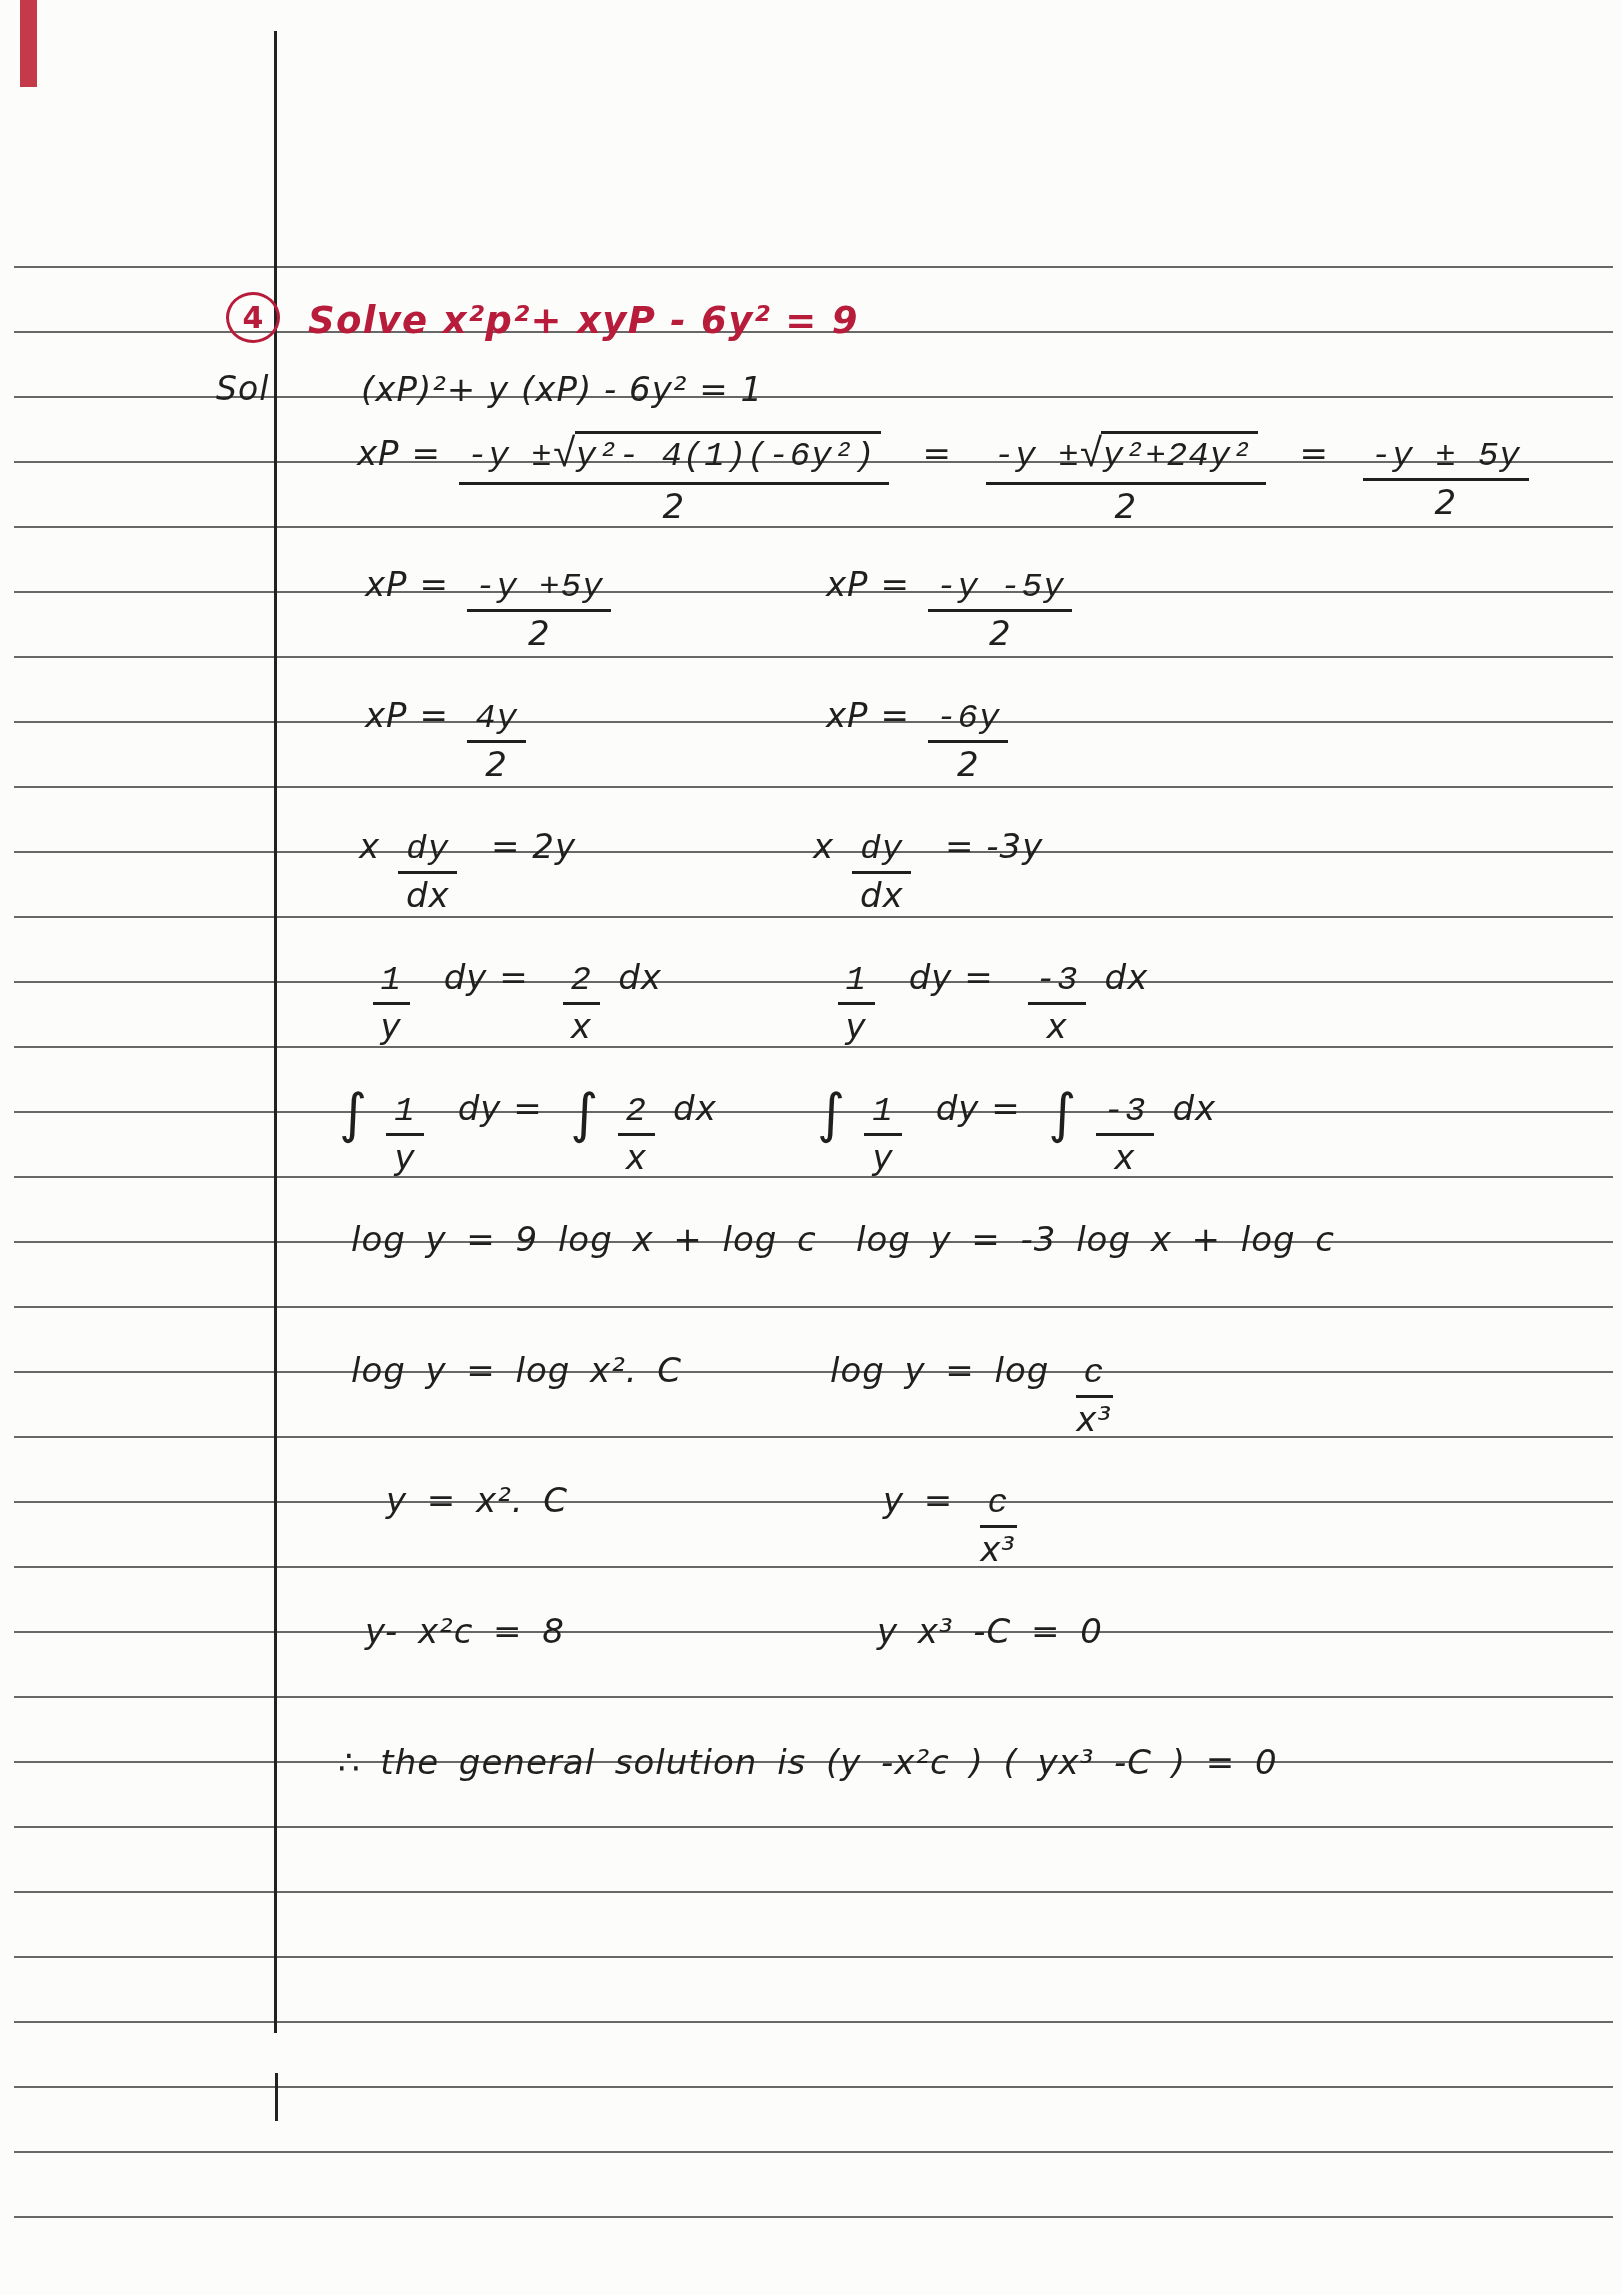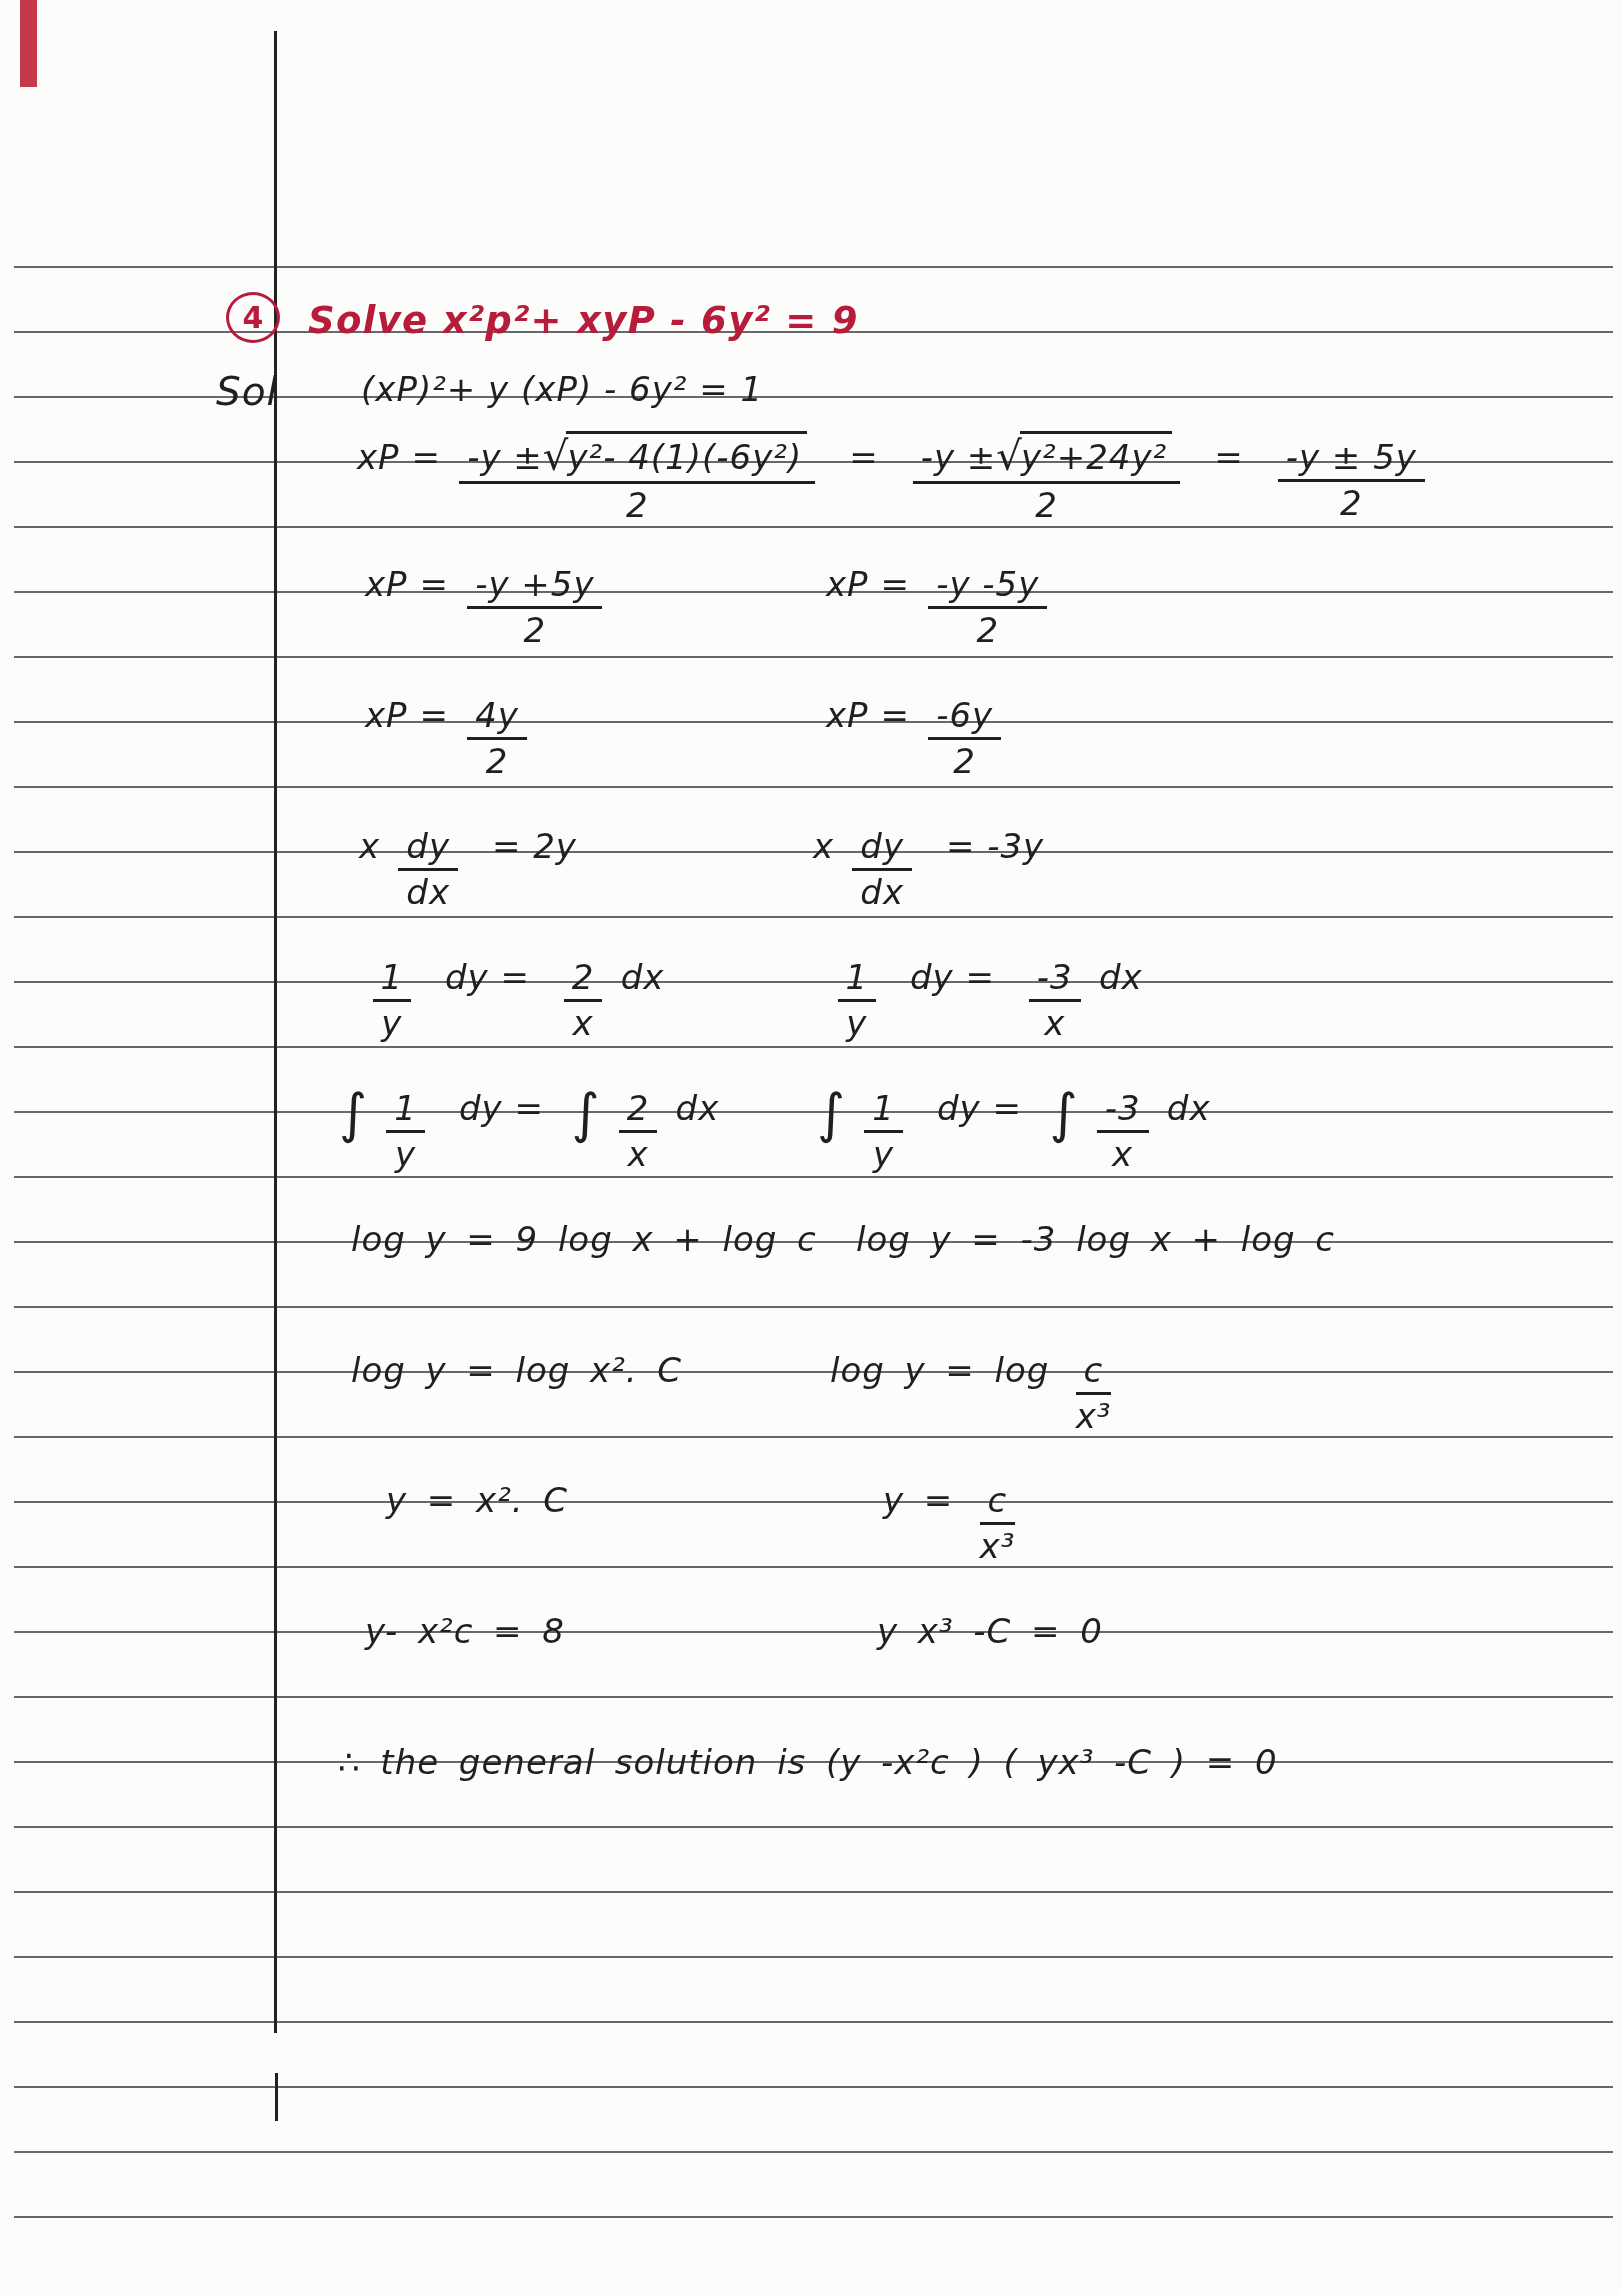--- a/index.html
+++ b/index.html
@@ -18,24 +18,24 @@
   .qnum{
     position:absolute;left:226px;top:292px;width:54px;height:51px;border:3.9px solid #b81c3b;
     border-radius:50%;color:#b81c3b;display:flex;align-items:center;justify-content:center;
     font-size:30px;font-weight:bold;box-sizing:border-box;
   }
   .row{position:absolute;left:0;white-space:nowrap;font-size:34px;line-height:1;
        font-style:italic;letter-spacing:1px;}
   .cell{position:absolute;top:0;white-space:nowrap;}
   .red{color:#b81c3b;}
   .title-row{font-size:37px;font-weight:bold;letter-spacing:1.3px;}
-  .sol{font-size:39px;}
+  .sol{font-size:33px;}
   .mid{margin:0 15.7px;}
   .frac{display:inline-block;position:relative;text-align:center;margin:0 6.5px;vertical-align:baseline;}
-  .frac .num{display:block;border-bottom:3.3px solid #1f1f1f;padding:0 7.9px 5.2px;}
+  .frac .num{display:block;border-bottom:3.3px solid #1f1f1f;padding:0 7.9px 5.2px;font-family:Liberation Mono, monospace;}
   .frac .den{display:block;position:absolute;left:0;right:0;top:100%;padding-top:3.9px;}
   .int{font-size:54px;vertical-align:-11.8px;line-height:0;}
   .sqrt .rsign{font-size:1.18em;vertical-align:-1.3px;}
   .sqrt .rbody{border-top:3.3px solid #1f1f1f;padding:2.6px 5.2px 0 1.3px;margin-left:-3.3px;}
   .ws{word-spacing:7.9px;}
 </style>
 </head>
 <body>
 
 <div class="page">

